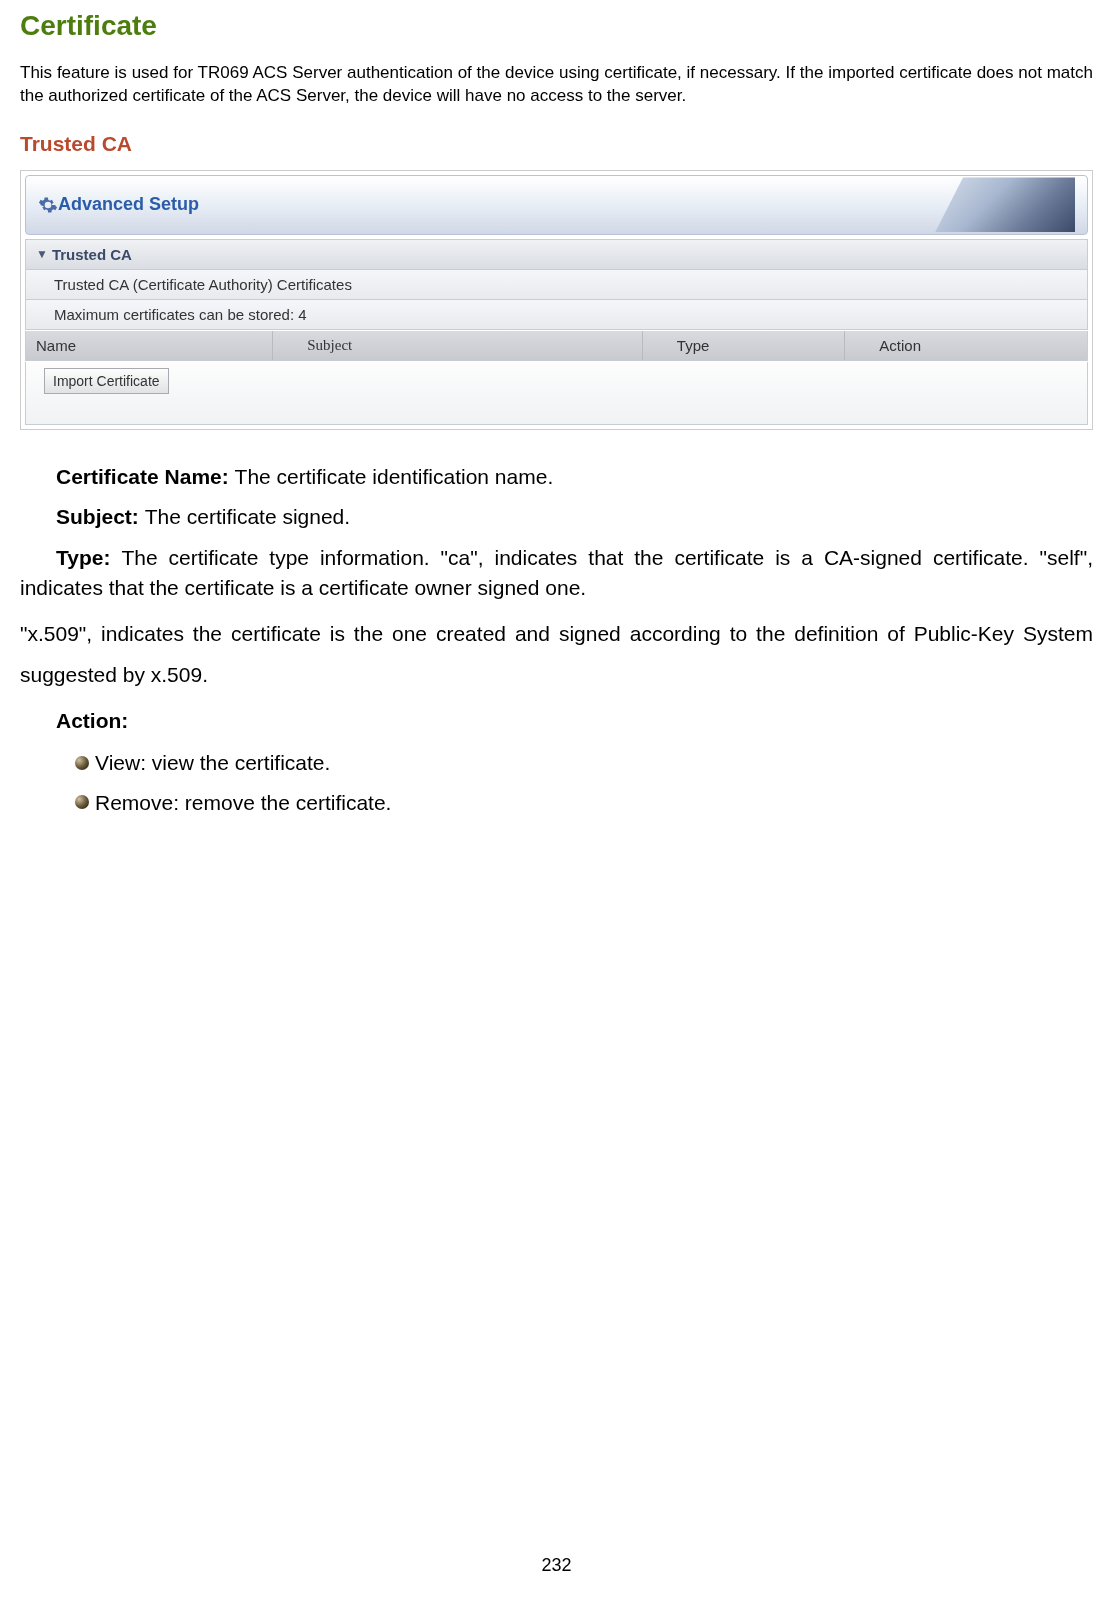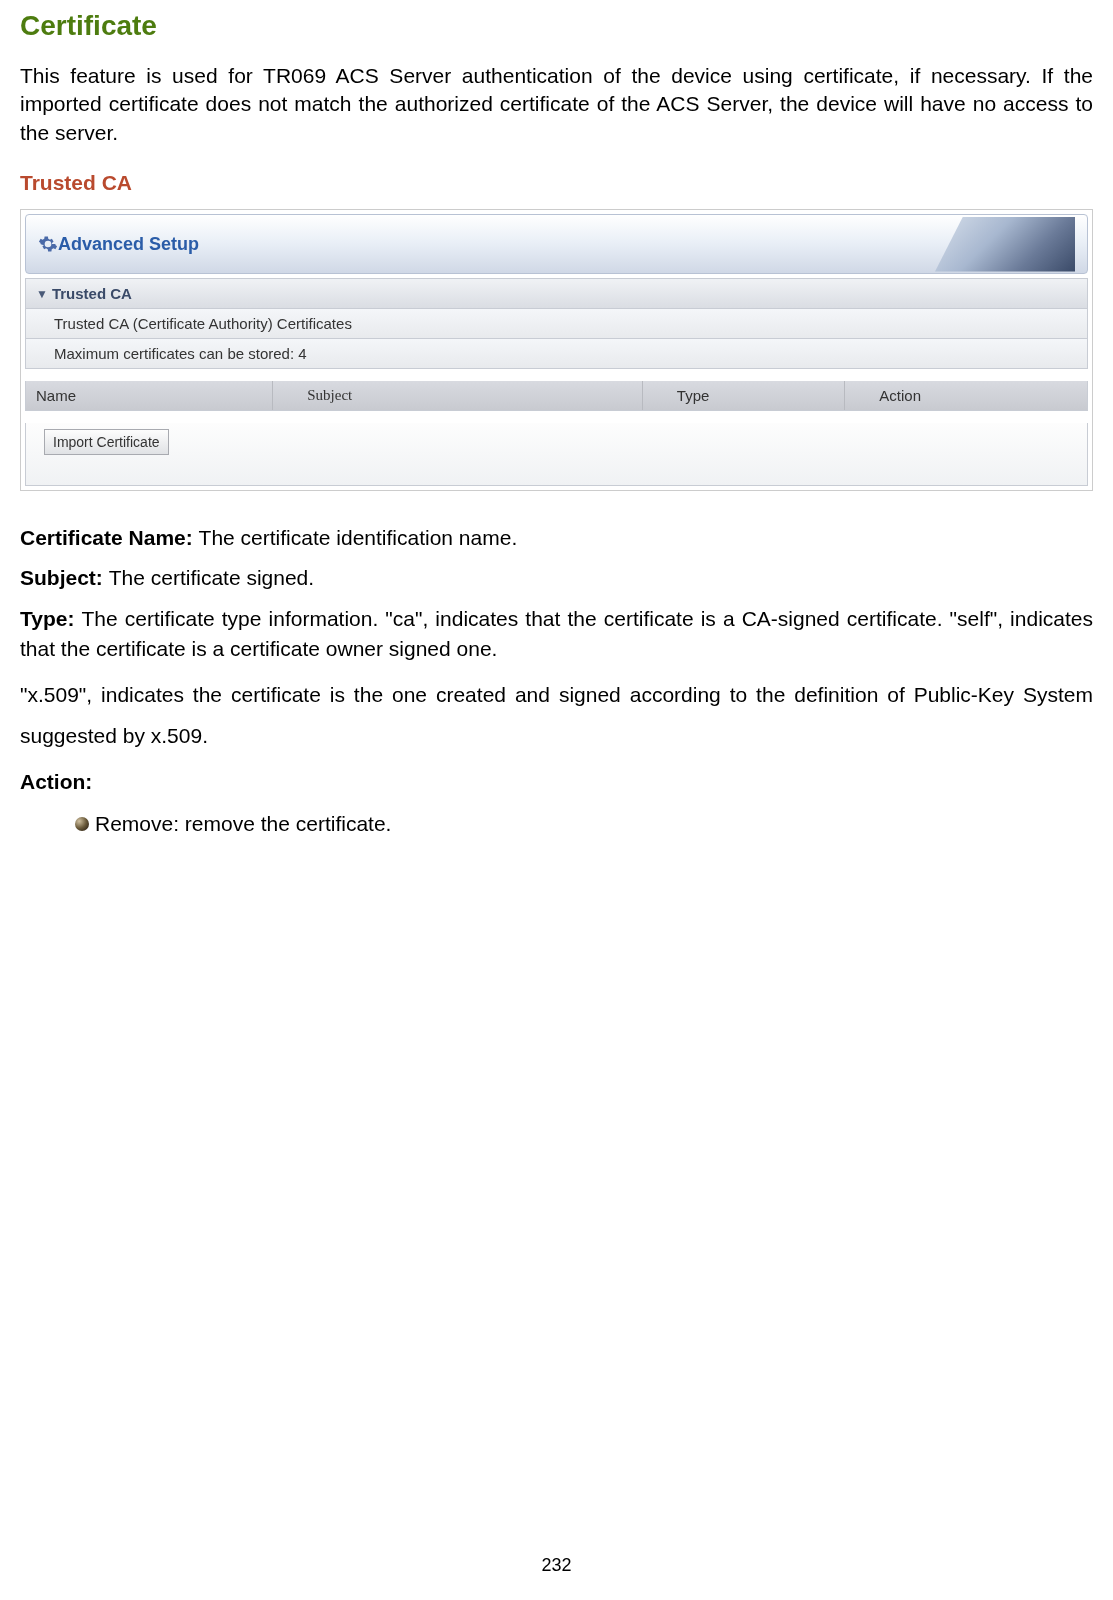--- a/index.html
+++ b/index.html
@@ -15,21 +15,21 @@
       padding: 10px 20px;
       position: relative;
     }
     .page-title {
       font-size: 28px;
       font-weight: bold;
       color: #4d7c0f;
       margin-bottom: 20px;
     }
     .intro-text {
-      font-size: 21px;
+      font-size: 17px;
       color: #000;
       text-align: justify;
       line-height: 1.35;
       margin-bottom: 24px;
     }
     .section-heading {
       font-size: 21px;
       font-weight: bold;
       color: #b94a2e;
       margin-bottom: 14px;
@@ -104,21 +104,21 @@
       padding: 6px 28px;
       font-size: 15px;
       color: #333;
     }
     .table-header-row {
       display: flex;
       background: linear-gradient(to bottom, #d8dae0 0%, #c8cad0 100%);
       border-left: 1px solid #c8ccd4;
       border-right: 1px solid #c8ccd4;
       border-bottom: 1px solid #c8ccd4;
-      margin: 12px 4px;
+      margin: 1px 4px;
       gap: 24px;
     }
     .table-header-cell {
       padding: 6px 10px;
       font-size: 15px;
       color: #333;
       border-right: 1px solid #b8bac0;
     }
     .table-header-cell:last-child {
       border-right: none;
@@ -145,20 +145,21 @@
     }
     .definition-block {
       font-size: 21px;
       color: #000;
       line-height: 1.45;
       margin-bottom: 10px;
       text-align: justify;
     }
     .definition-label {
       font-weight: bold;
+      margin-left: 36px;
     }
     .action-list {
       margin-left: 55px;
       margin-top: 4px;
     }
     .action-item {
       font-size: 21px;
       color: #000;
       line-height: 1.6;
       display: flex;
@@ -242,17 +243,21 @@
 
 <p class="definition-block loose-line">"x.509", indicates the certificate is the one created and signed according to the definition of Public-Key System suggested by x.509.</p>
 
 <p class="definition-block">
   <span class="definition-label">Action:</span>
 </p>
 
 <div class="action-list">
   <div class="action-item">
     <span class="bullet-sphere"></span>
+    <span>View: view the certificate.</span>
+  </div>
+  <div class="action-item">
+    <span class="bullet-sphere"></span>
     <span>Remove: remove the certificate.</span>
   </div>
 </div>
 
 <div class="page-number">232</div>
 
 </body></html>

